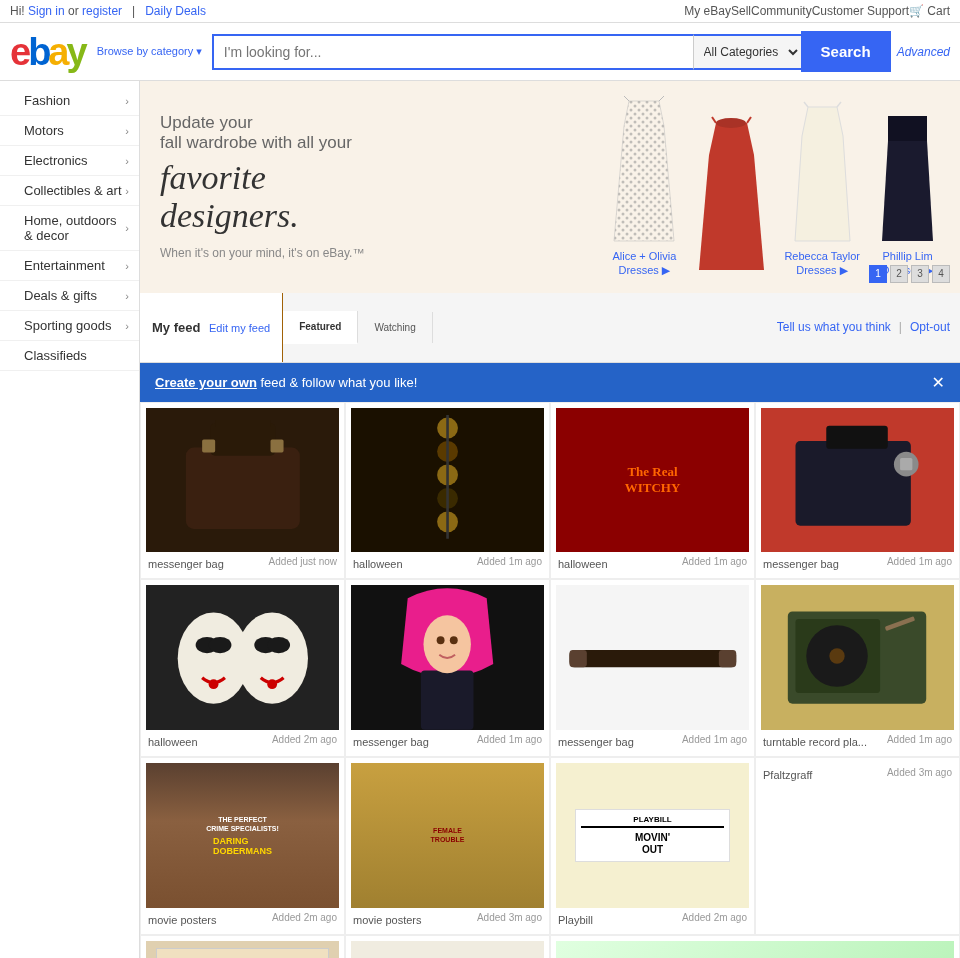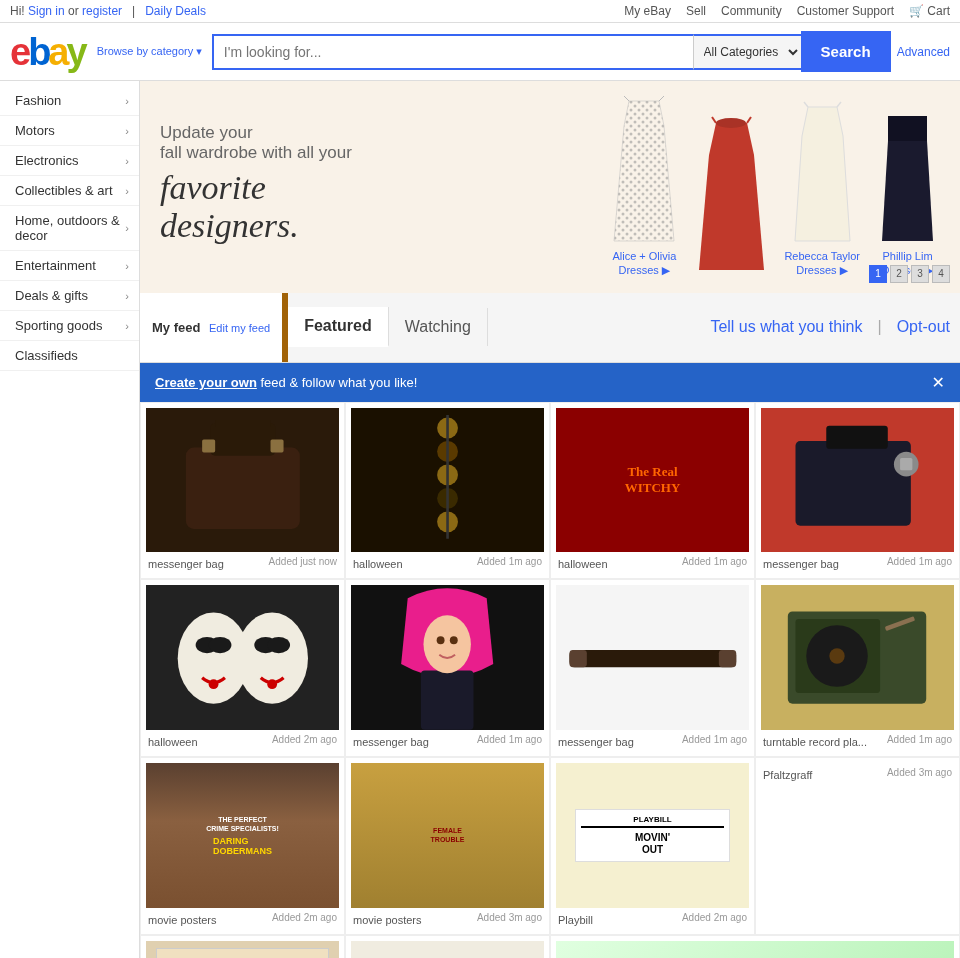--- a/index.html
+++ b/index.html
@@ -10,21 +10,21 @@
       background: #fff;
       border-bottom: 1px solid #ddd;
       padding: 4px 10px;
       display: flex;
       align-items: center;
       justify-content: space-between;
       font-size: 12px;
       color: #555;
     }
     .top-bar a { color: #3665f3; text-decoration: none; }
-    .top-bar .right-links { display: flex; gap: 15px; }
+    .top-bar .right-links { display: flex; }
     .top-bar .right-links a { color: #555; }
 
     
     .header {
       display: flex;
       align-items: center;
       padding: 8px 10px;
       background: #fff;
       border-bottom: 1px solid #ddd;
       gap: 10px;
@@ -73,40 +73,41 @@
       font-size: 15px;
       font-weight: bold;
       cursor: pointer;
     }
     .advanced-link {
       font-size: 12px;
       color: #3665f3;
       text-decoration: none;
       margin-left: 6px;
       white-space: nowrap;
+      font-style: italic;
     }
 
     
     .main-container {
       display: flex;
       width: 100%;
     }
 
     
     .sidebar {
       width: 140px;
       flex-shrink: 0;
       border-right: 1px solid #ddd;
       padding-top: 5px;
     }
     .sidebar-item {
       display: flex;
       align-items: center;
       justify-content: space-between;
-      padding: 7px 10px 7px 15px;
+      padding: 7px 10px 7px 24px;
       cursor: pointer;
       color: #333;
       font-size: 13px;
       border-bottom: 1px solid #f0f0f0;
     }
     .sidebar-item .chevron { color: #888; font-size: 11px; }
 
     
     .content-area {
       flex: 1;
@@ -166,53 +167,53 @@
     .feed-tabs-bar {
       background: #f5f5f5;
       border-bottom: 1px solid #ddd;
       display: flex;
       align-items: center;
       padding: 0;
     }
     .feed-tab {
       padding: 10px 16px;
       cursor: pointer;
-      font-size: 16px;
+      font-size: 10px;
       color: #555;
       border-right: 1px solid #ddd;
       background: #f5f5f5;
     }
     .feed-tab.active {
       background: #fff;
       font-weight: bold;
       color: #333;
       border-bottom: 2px solid #fff;
     }
     .my-feed-tab {
       background: #fff;
       padding: 27px 12px;
       font-size: 13px;
       font-weight: bold;
       color: #333;
-      border-right: 6px solid #a16207;
+      border-right: 1px solid #a16207;
     }
     .edit-my-feed {
       font-size: 11px;
       color: #3665f3;
       margin-left: 5px;
       font-weight: normal;
       cursor: pointer;
     }
     .feed-tabs-right {
       margin-left: auto;
       padding-right: 10px;
-      font-size: 16px;
+      font-size: 12px;
       color: #3665f3;
       display: flex;
-      gap: 15px;
+      gap: 8px;
     }
     .feed-tabs-right span { color: #aaa; }
 
     
     .feed-grid {
       display: grid;
       grid-template-columns: repeat(4, 1fr);
       gap: 0;
       background: #eee;
       position: relative;
@@ -338,20 +339,21 @@
         <div style="font-size:17px;color:#666;">
           <span>Update your</span>
         </div>
         <div style="font-size:17px;color:#666;">
           <span>fall wardrobe with all your</span>
         </div>
         <div style="font-family:Georgia,serif;font-style:italic;font-size:34px;color:#333;line-height:1.1;margin:6px 0;">
           <span>favorite</span><br>
           <span>designers.</span>
         </div>
+        <div style="font-size:12px;color:#888;margin-top:12px;">When it's on your mind, it's on eBay.™</div>
       </div>
 
       <div class="hero-products">
 
         <div class="hero-product">
           <svg width="70" height="150" viewBox="0 0 70 150">
             <defs>
               <pattern id="p1" patternUnits="userSpaceOnUse" width="8" height="8">
                 <circle cx="2" cy="2" r="1.5" fill="#888" opacity="0.5"></circle>
                 <circle cx="6" cy="6" r="1.5" fill="#888" opacity="0.5"></circle>

